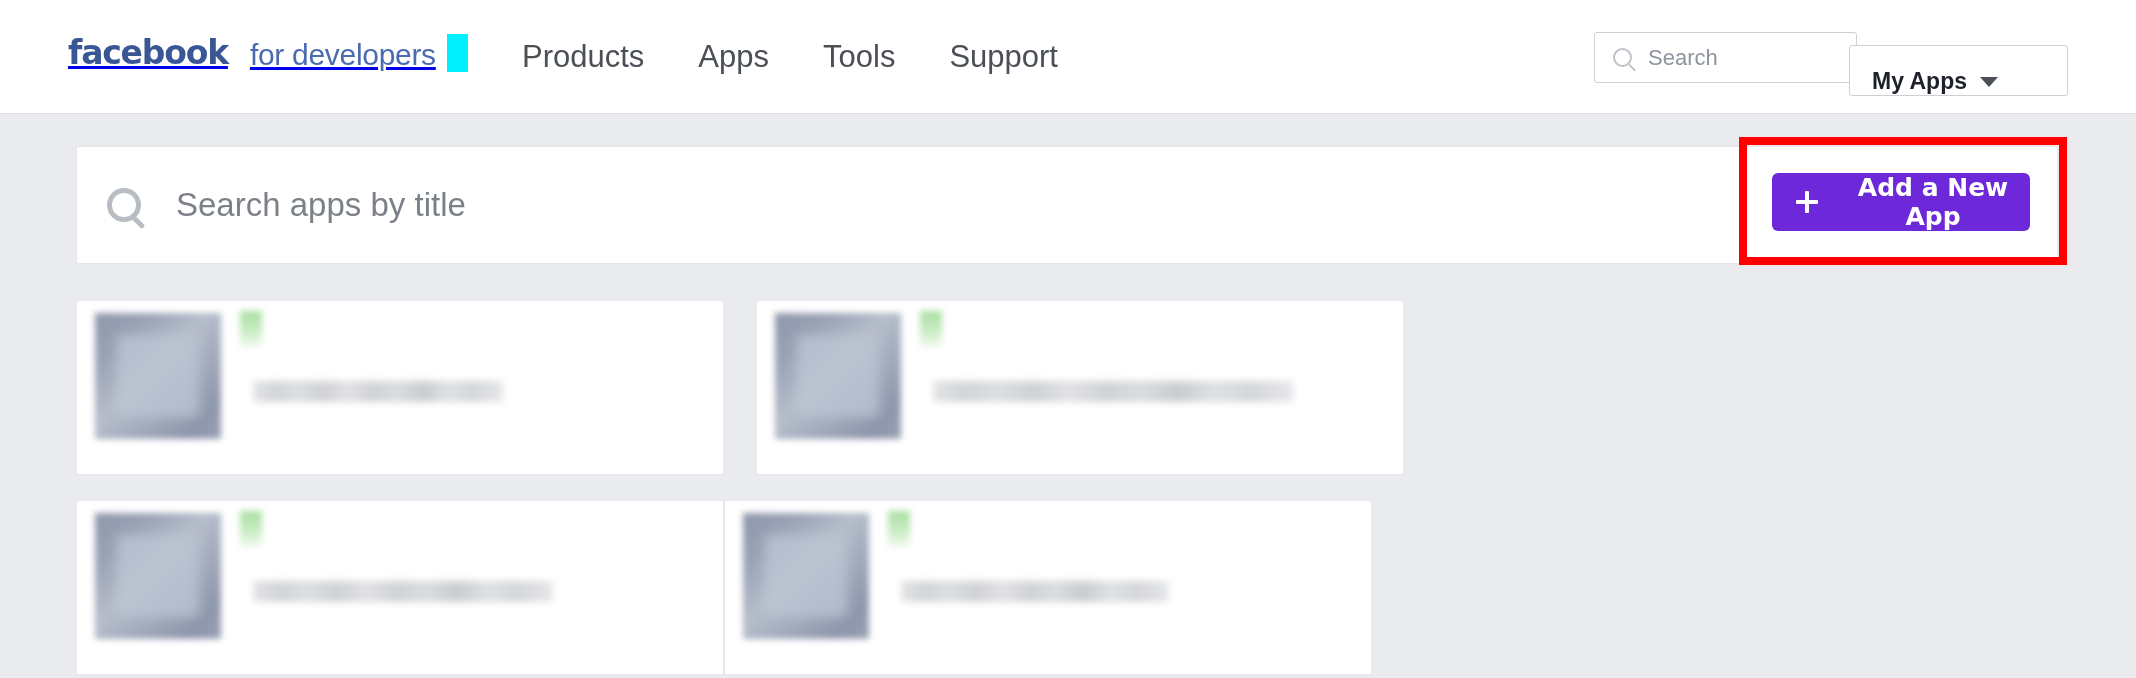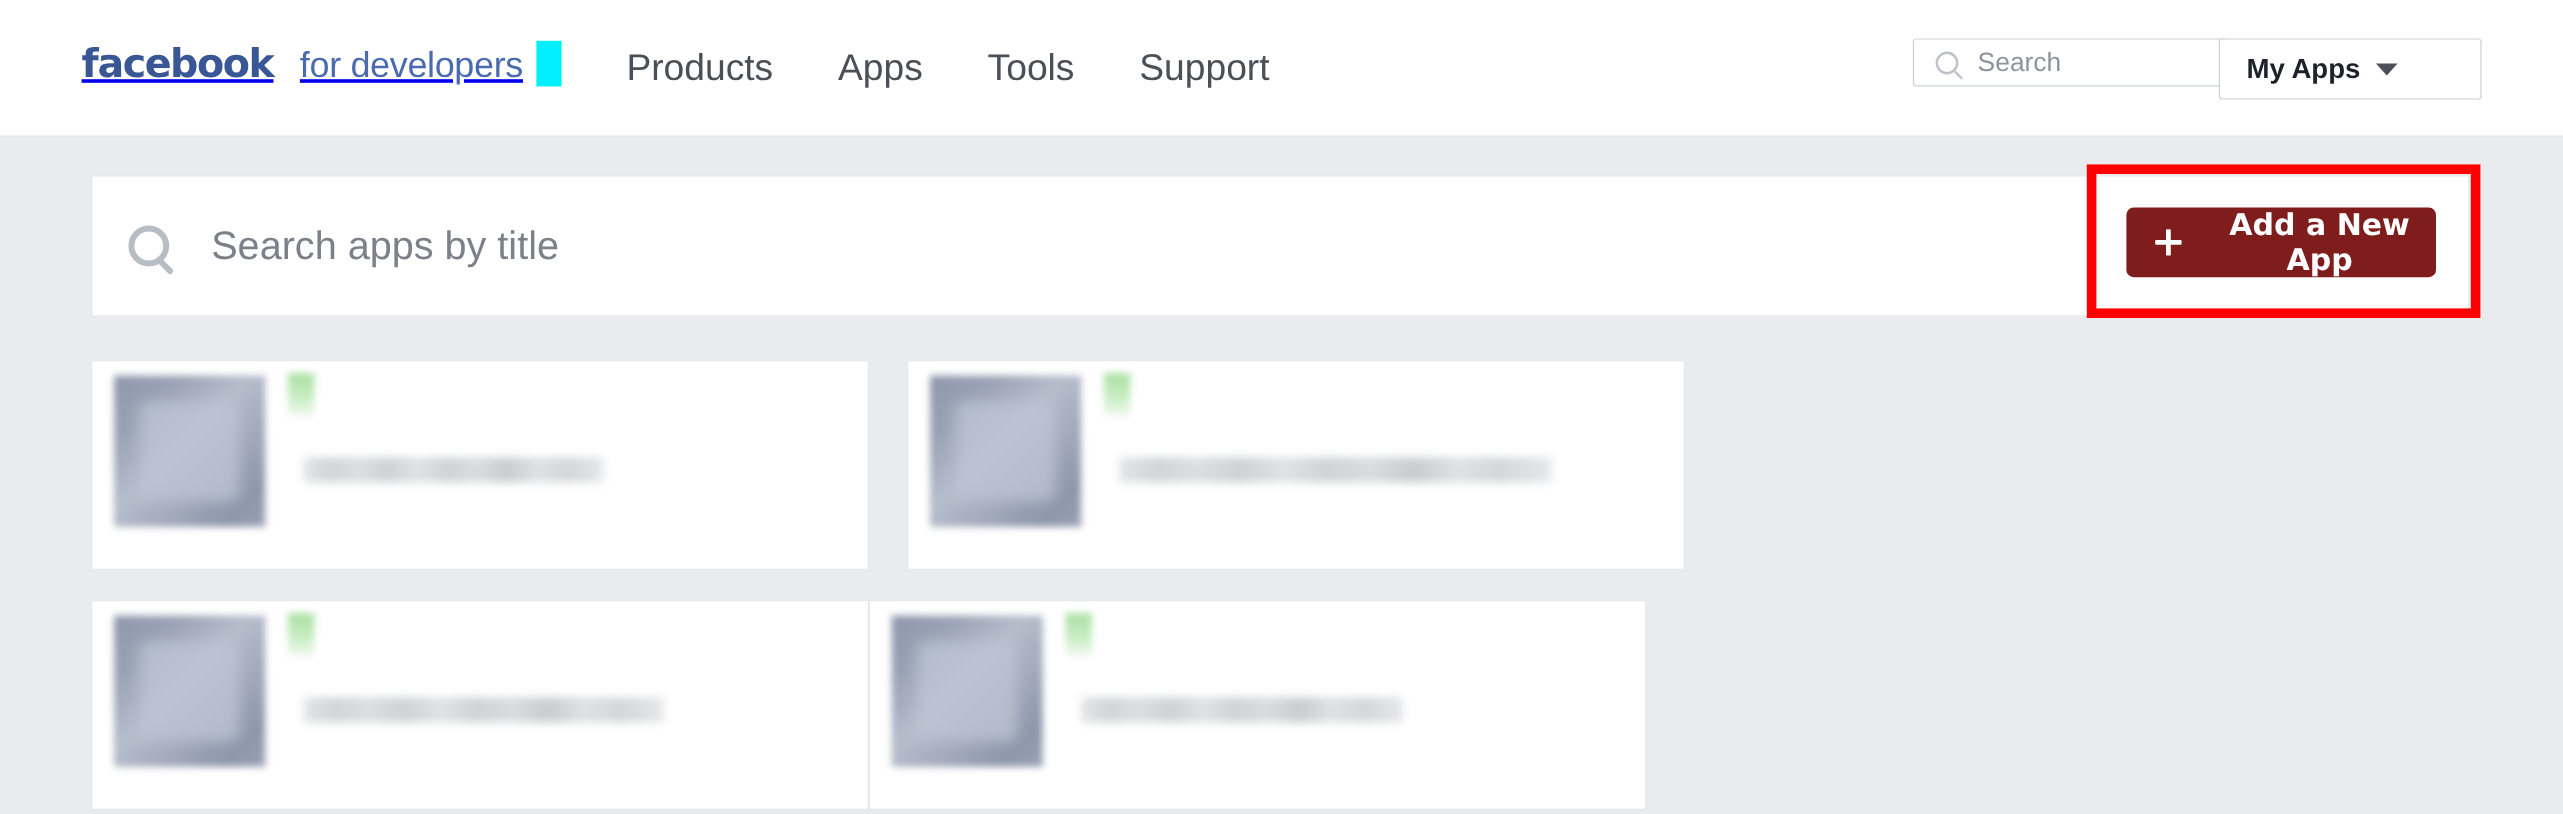--- a/index.html
+++ b/index.html
@@ -62,21 +62,21 @@
     color: #4b4f56;
     padding: 0 27px;
     text-decoration: none;
     white-space: nowrap;
     cursor: pointer;
   }
 
   .nav-search {
     position: absolute;
     right: 279px; top: 32px;
-    width: 263px; height: 40px;
+    width: 263px; height: 51px;
     border: 1px solid #ccd0d5;
     border-radius: 3px;
     background: #fff;
     display: flex;
     align-items: center;
     padding-left: 18px;
     cursor: text;
   }
   .nav-search .magnifier {
     width: 19px; height: 19px;
@@ -95,27 +95,27 @@
     border-radius: 2px;
   }
   .nav-search .ph {
     font-size: 22px;
     color: #8d949e;
     margin-left: 16px;
   }
 
   .myapps {
     position: absolute;
-    right: 68px; top: 32px;
+    right: 68px; top: 45px;
     height: 51px;
     border: 1px solid #ccd0d5;
     border-radius: 3px;
     background: #fff;
     display: flex;
-    align-items: center;
+    align-items: flex-end;
     cursor: pointer;
     overflow: hidden;
   }
   .myapps-label {
     display: flex;
     align-items: center;
     gap: 13px;
     padding: 0 18px 0 22px;
     font-size: 23px;
     font-weight: 700;
@@ -222,21 +222,21 @@
     border: 8px solid #ff0000;
     background: transparent;
     z-index: 6;
     pointer-events: none;
   }
 
   .addbtn {
     position: absolute;
     left: 1772px; top: 173px;
     width: 258px; height: 58px;
-    background: #7f1d1d;
+    background: #6d28d9;
     border: none;
     border-radius: 6px;
     color: #fff;
     font-size: 25px;
     font-weight: 700;
     font-family: "DejaVu Sans", sans-serif;
     display: flex;
     align-items: center;
     justify-content: center;
     gap: 18px;

